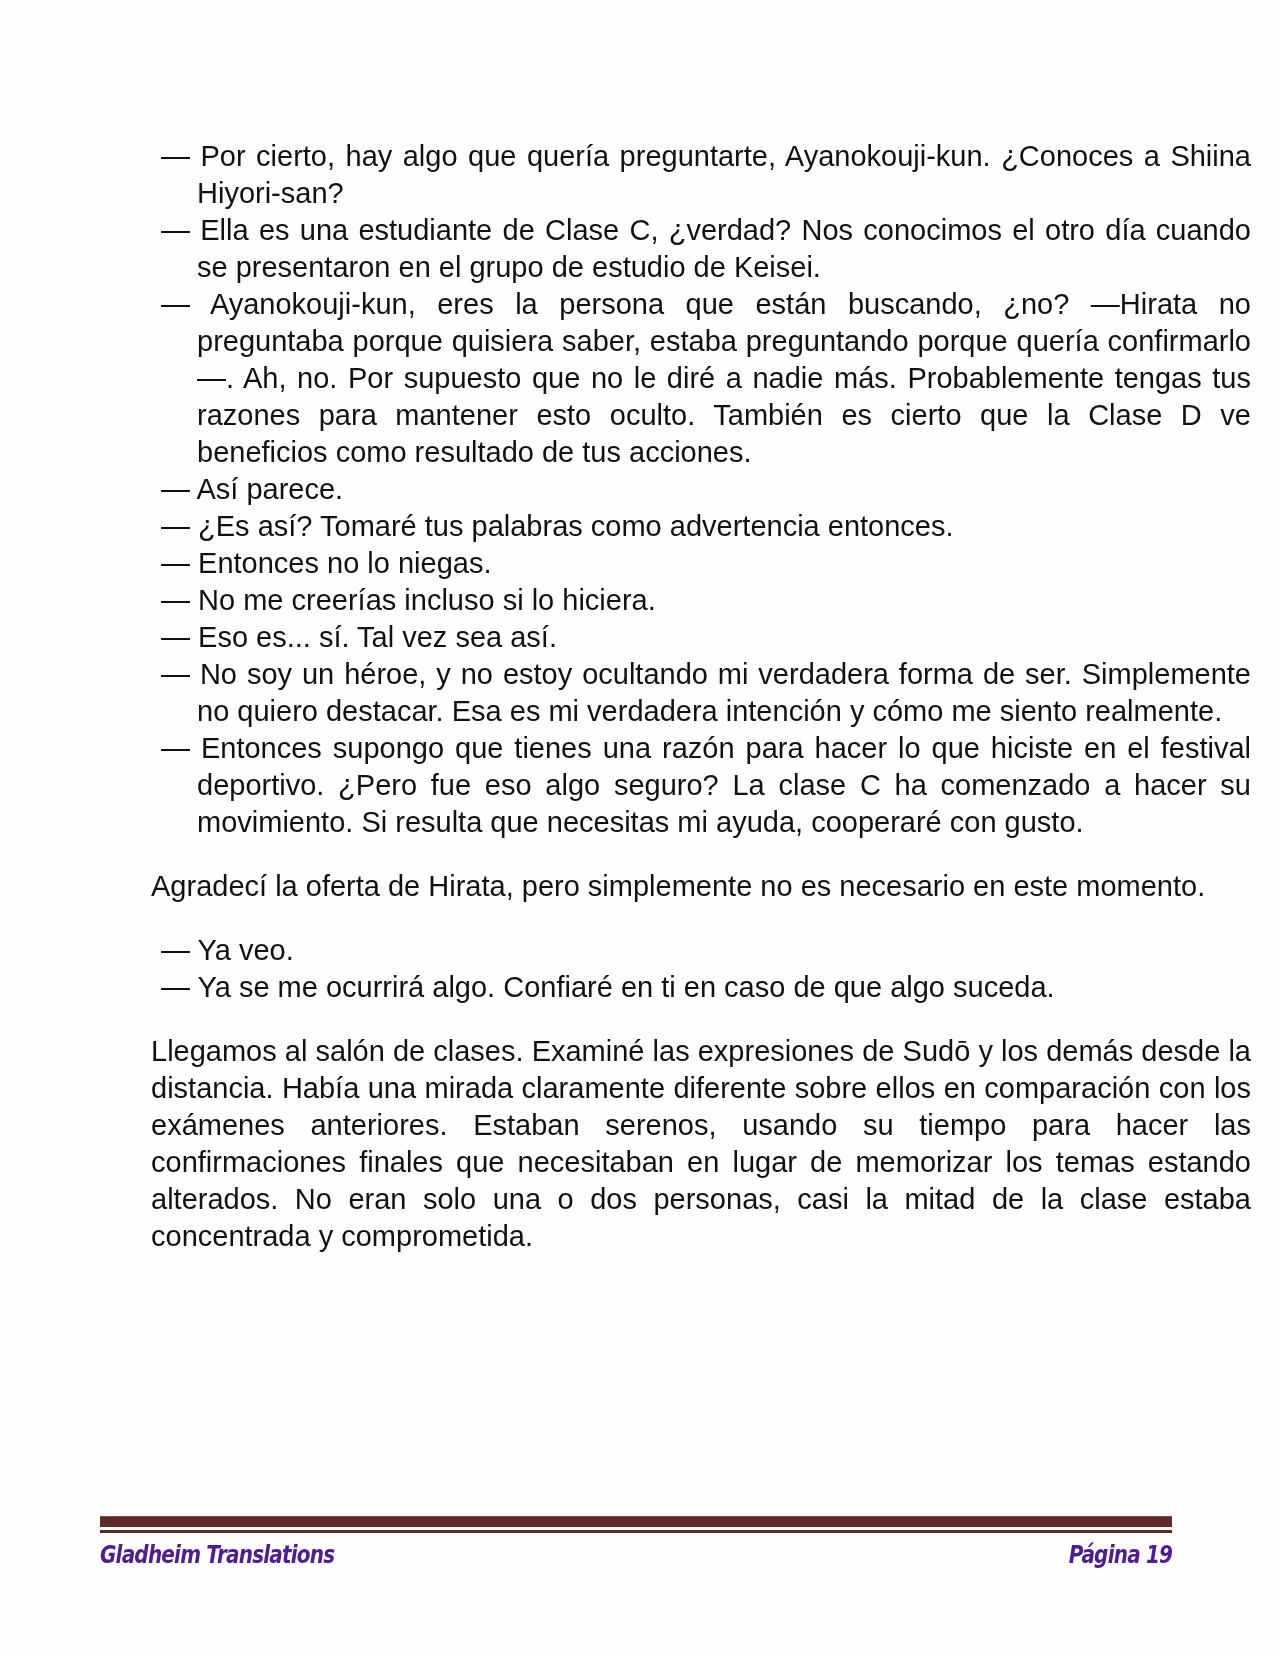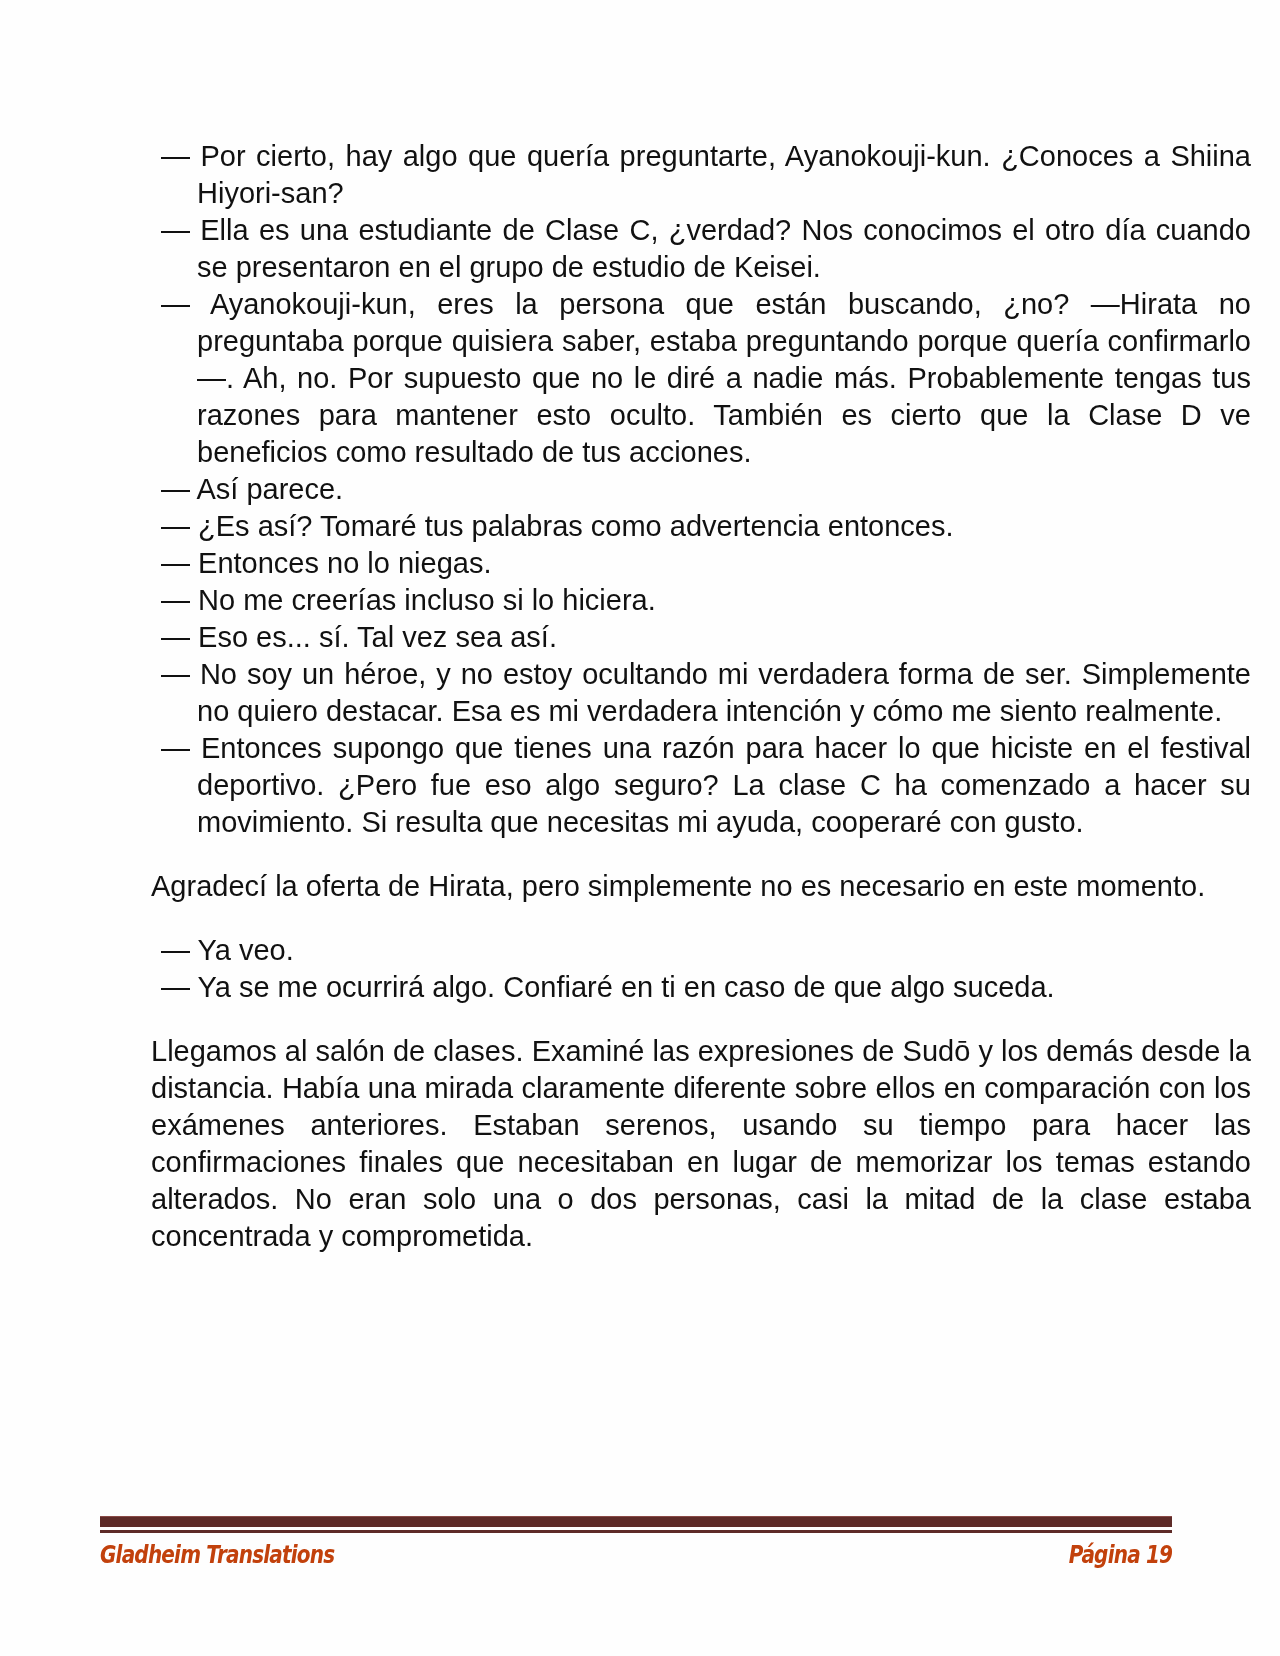--- a/index.html
+++ b/index.html
@@ -78,21 +78,21 @@
   .footer-row {
     margin-top: 7px;
     display: flex;
     justify-content: space-between;
     align-items: baseline;
     font-family: "DejaVu Sans", sans-serif;
     font-weight: bold;
     font-style: italic;
     font-size: 25px;
     letter-spacing: -1px;
-    color: #c2410c;
+    color: #4c1d95;
   }
   .footer-left {
     transform: scaleX(0.8);
     transform-origin: left center;
     white-space: nowrap;
   }
   .footer-right {
     transform: scaleX(0.8);
     transform-origin: right center;
     white-space: nowrap;

